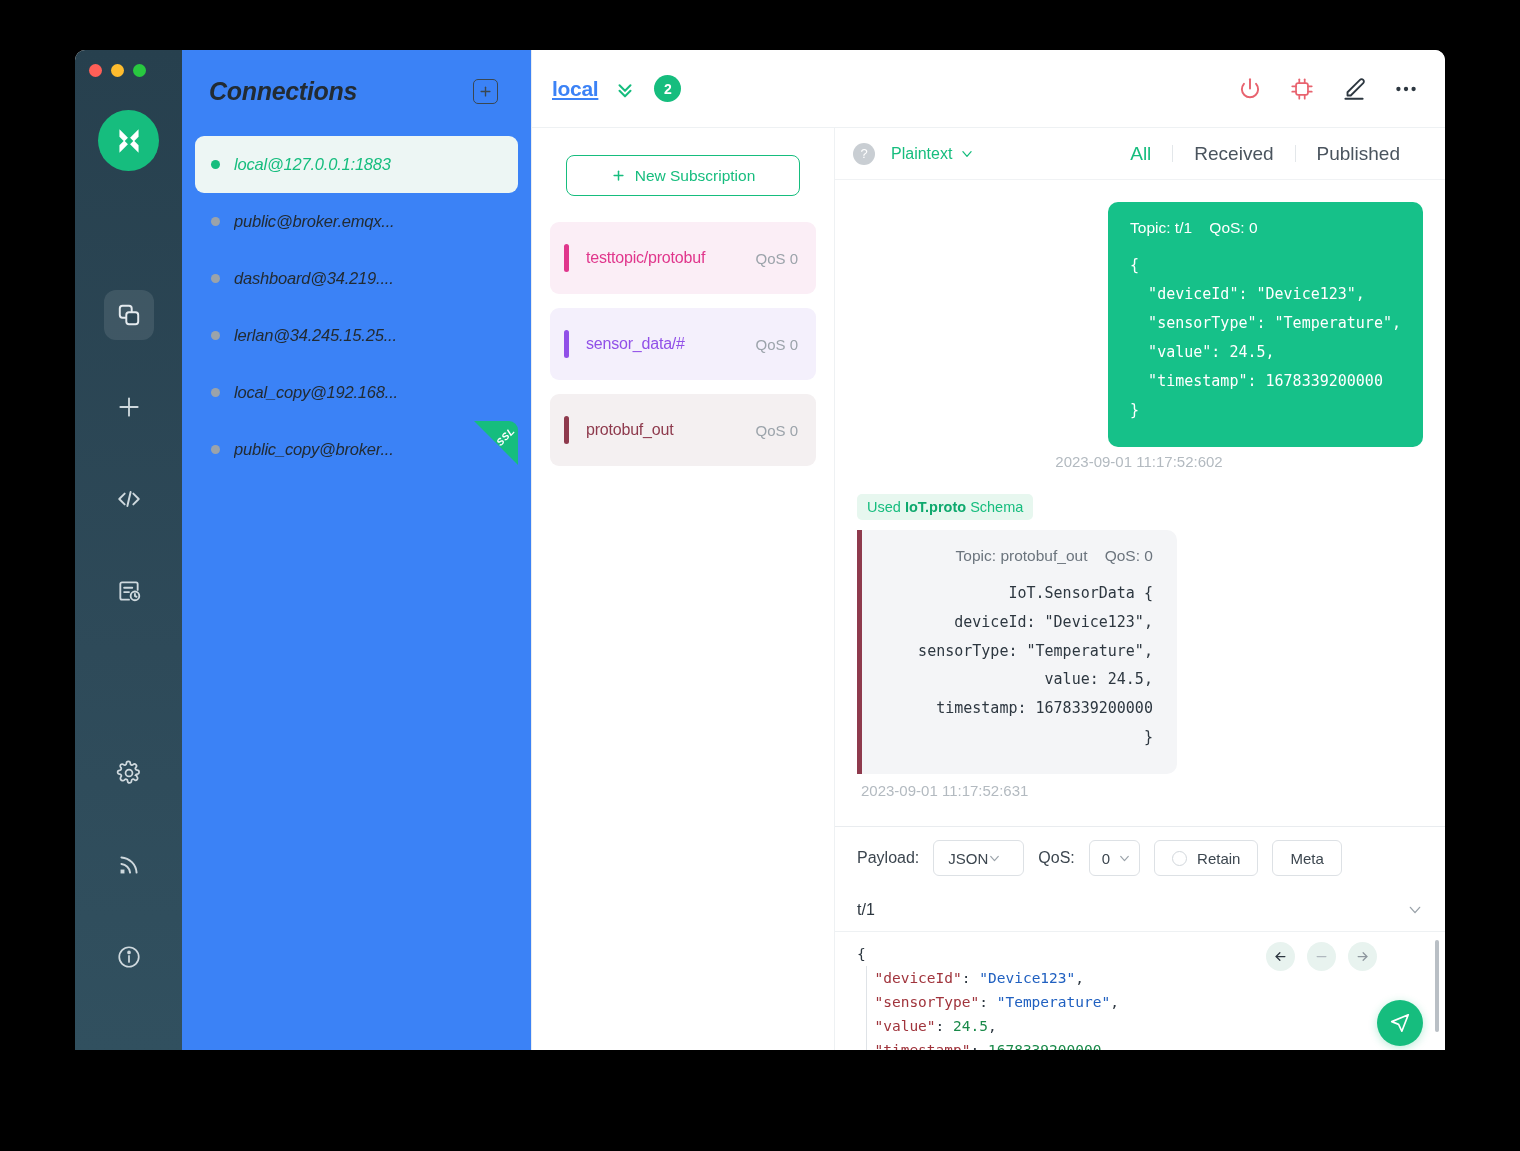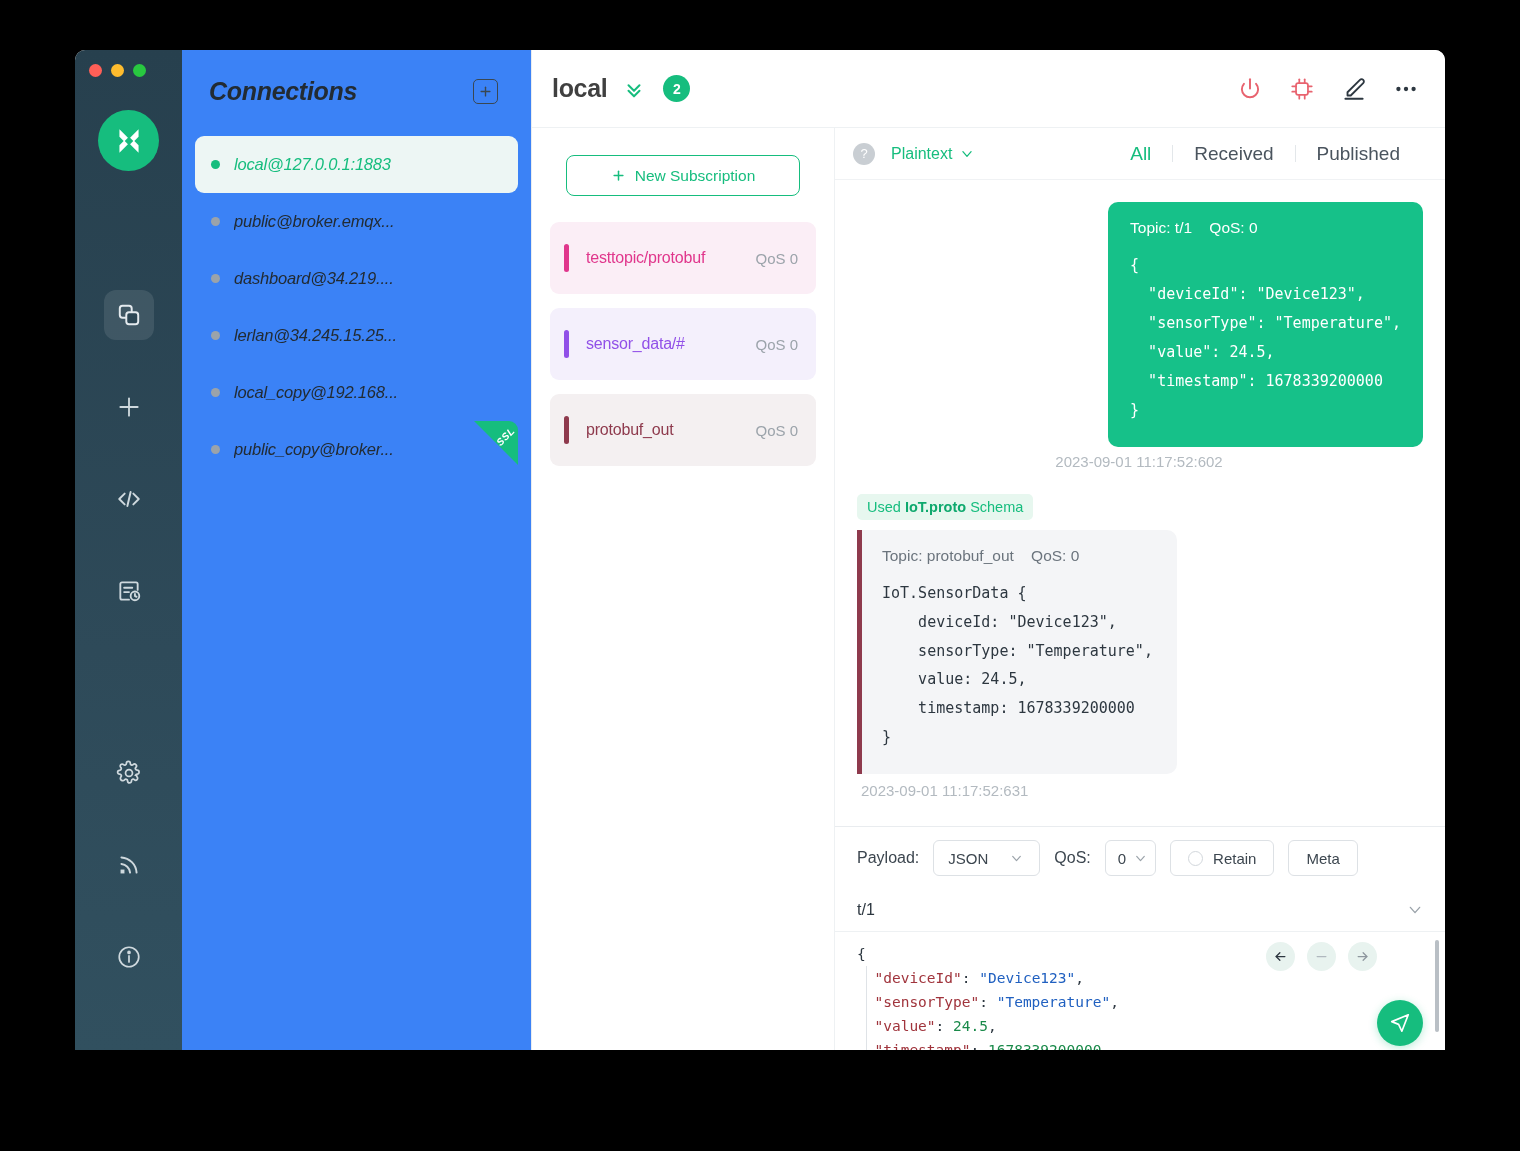--- a/index.html
+++ b/index.html
@@ -135,22 +135,23 @@
     min-width: 0; background: #ffffff;
   }
   #main-header {
     height: 78px;
     display: flex; align-items: center;
     padding: 0 26px 0 20px;
     border-bottom: 1px solid #eef1f3;
     flex: 0 0 78px;
   }
   #conn-title {
-    font-size: 25px; font-weight: bold; color: #404040;
+    font-size: 21px; font-weight: bold; color: #3b82f6;
     letter-spacing: -0.3px;
+    text-decoration: underline;
   }
   #collapse-icon { margin-left: 16px; cursor: pointer; display: flex; }
   #collapse-icon svg { width: 22px; height: 22px; }
   #msg-count-badge {
     margin-left: 18px;
     min-width: 27px; height: 27px; padding: 0 8px;
     border-radius: 14px; background: #16bd7e;
     color: #ffffff; font-size: 14px; font-weight: 600;
     display: flex; align-items: center; justify-content: center;
   }
@@ -231,21 +232,21 @@
   .filter-sep { width: 1px; height: 17px; background: #e3e7ea; }
 
   #msg-scroll {
     flex: 1; overflow: hidden;
     padding: 22px 22px 0 22px;
     position: relative;
   }
 
   .msg-row { display: flex; margin-bottom: 4px; }
   .msg-row.out { justify-content: flex-end; }
-  .msg-row.in { justify-content: flex-start; }
+  .msg-row.in { justify-content: flex-start; text-align: right; }
 
   .bubble-out {
     background: #16c189; color: #ffffff;
     border-radius: 10px;
     padding: 17px 22px 22px 22px;
     max-width: 370px;
   }
   .bubble-meta {
     font-size: 15.5px; margin-bottom: 14px;
     font-family: "Liberation Sans", sans-serif;
@@ -288,21 +289,21 @@
     flex: 0 0 auto;
   }
   #pub-options {
     height: 62px; display: flex; align-items: center;
     padding: 0 22px; gap: 14px;
   }
   #pub-options .lbl { font-size: 16px; color: #3c464f; }
   .pub-select {
     height: 36px; border: 1px solid #dde1e5; border-radius: 6px;
     display: flex; align-items: center; justify-content: space-between;
-    padding: 0 16px 0 14px; gap: 22px;
+    padding: 0 22px 0 14px; 
     font-size: 15px; color: #3c464f; cursor: pointer; background: #fff;
   }
   .pub-select.qos { gap: 8px; padding: 0 8px 0 12px; }
   .pub-select svg { width: 13px; height: 13px; }
   .pub-btn {
     height: 36px; border: 1px solid #dde1e5; border-radius: 6px;
     display: flex; align-items: center; gap: 10px;
     padding: 0 17px; font-size: 15px; color: #3c464f;
     cursor: pointer; background: #fff;
   }

